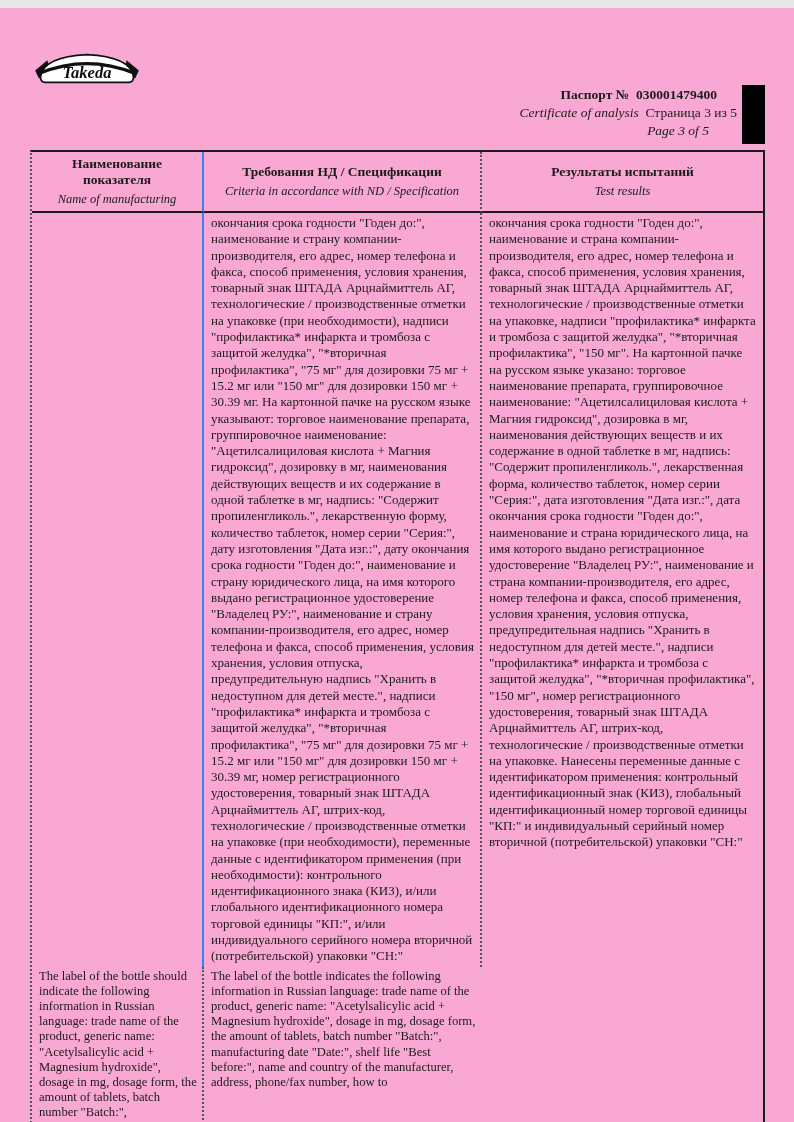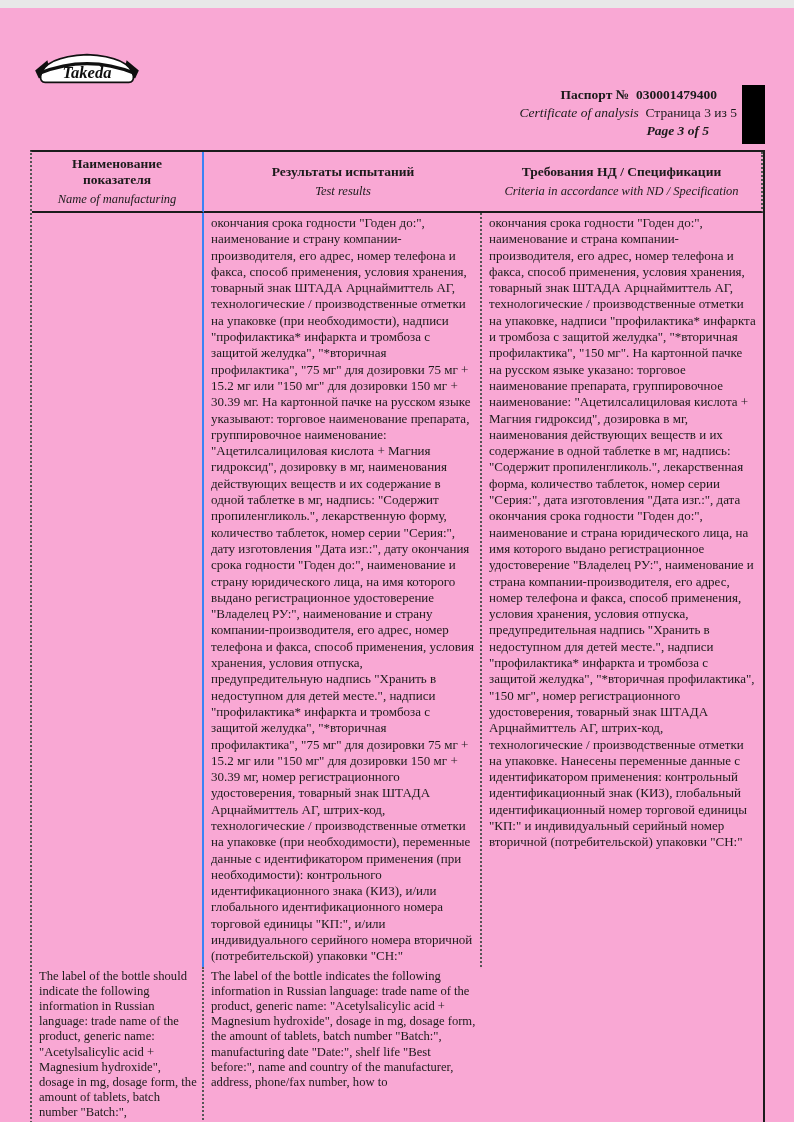--- a/index.html
+++ b/index.html
@@ -23,21 +23,21 @@
     position: absolute;
     top: 78px;
     right: 57px;
     text-align: right;
     line-height: 18px;
     white-space: nowrap;
   }
   .hdr-line1 { font-weight: bold; font-size: 13.5px; padding-right: 20px; }
   .hdr-line2 { font-size: 13.5px; }
   .hdr-line2 .cert { font-weight: normal; font-style: italic; }
-  .hdr-line3 { font-weight: bold; font-style: italic; font-size: 13.5px; padding-right: 28px; }
+  .hdr-line3 { font-weight: normal; font-style: italic; font-size: 13.5px; padding-right: 28px; }
 
   .black-bar {
     position: absolute;
     left: 742px;
     top: 77px;
     width: 23px;
     height: 59px;
     background: #000;
   }
 
@@ -117,27 +117,27 @@
   </div>
 
   <div class="black-bar"></div>
 
   <div class="coa-table">
 
     <div class="head-cell c1 narrow">
       <div class="head-ru">Наименование показателя</div>
       <div class="head-en">Name of manufacturing</div>
     </div>
+    <div class="head-cell c2">
+      <div class="head-ru">Требования НД / Спецификации</div>
+      <div class="head-en">Criteria in accordance with ND / Specification</div>
+    </div>
     <div class="head-cell">
       <div class="head-ru">Результаты испытаний</div>
       <div class="head-en">Test results</div>
-    </div>
-    <div class="head-cell c2">
-      <div class="head-ru">Требования НД / Спецификации</div>
-      <div class="head-en">Criteria in accordance with ND / Specification</div>
     </div>
 
     <div class="cell c1 row1 name-cell"></div>
     <div class="cell c2 row1 ru-body">окончания срока годности "Годен до:", наименование и страну компании-производителя, его адрес, номер телефона и факса, способ применения, условия хранения, товарный знак ШТАДА Арцнаймиттель АГ, технологические / производственные отметки на упаковке (при необходимости), надписи "профилактика* инфаркта и тромбоза с защитой желудка", "*вторичная профилактика", "75 мг" для дозировки 75 мг + 15.2 мг или "150 мг" для дозировки 150 мг + 30.39 мг. На картонной пачке на русском языке указывают: торговое наименование препарата, группировочное наименование: "Ацетилсалициловая кислота + Магния гидроксид", дозировку в мг, наименования действующих веществ и их содержание в одной таблетке в мг, надпись: "Содержит пропиленгликоль.", лекарственную форму, количество таблеток, номер серии "Серия:", дату изготовления "Дата изг.:", дату окончания срока годности "Годен до:", наименование и страну юридического лица, на имя которого выдано регистрационное удостоверение "Владелец РУ:", наименование и страну компании-производителя, его адрес, номер телефона и факса, способ применения, условия хранения, условия отпуска, предупредительную надпись "Хранить в недоступном для детей месте.", надписи "профилактика* инфаркта и тромбоза с защитой желудка", "*вторичная профилактика", "75 мг" для дозировки 75 мг + 15.2 мг или "150 мг" для дозировки 150 мг + 30.39 мг, номер регистрационного удостоверения, товарный знак ШТАДА Арцнаймиттель АГ, штрих-код, технологические / производственные отметки на упаковке (при необходимости), переменные данные с идентификатором применения (при необходимости): контрольного идентификационного знака (КИЗ), и/или глобального идентификационного номера торговой единицы "КП:", и/или индивидуального серийного номера вторичной (потребительской) упаковки "СН:"</div>
     <div class="cell row1 ru-body">окончания срока годности "Годен до:", наименование и страна компании-производителя, его адрес, номер телефона и факса, способ применения, условия хранения, товарный знак ШТАДА Арцнаймиттель АГ, технологические / производственные отметки на упаковке, надписи "профилактика* инфаркта и тромбоза с защитой желудка", "*вторичная профилактика", "150 мг". На картонной пачке на русском языке указано: торговое наименование препарата, группировочное наименование: "Ацетилсалициловая кислота + Магния гидроксид", дозировка в мг, наименования действующих веществ и их содержание в одной таблетке в мг, надпись: "Содержит пропиленгликоль.", лекарственная форма, количество таблеток, номер серии "Серия:", дата изготовления "Дата изг.:", дата окончания срока годности "Годен до:", наименование и страна юридического лица, на имя которого выдано регистрационное удостоверение "Владелец РУ:", наименование и страна компании-производителя, его адрес, номер телефона и факса, способ применения, условия хранения, условия отпуска, предупредительная надпись "Хранить в недоступном для детей месте.", надписи "профилактика* инфаркта и тромбоза с защитой желудка", "*вторичная профилактика", "150 мг", номер регистрационного удостоверения, товарный знак ШТАДА Арцнаймиттель АГ, штрих-код, технологические / производственные отметки на упаковке. Нанесены переменные данные с идентификатором применения: контрольный идентификационный знак (КИЗ), глобальный идентификационный номер торговой единицы "КП:" и индивидуальный серийный номер вторичной (потребительской) упаковки "СН:"</div>
 
     <div class="cell c2 row2 en-body">The label of the bottle should indicate the following information in Russian language: trade name of the product, generic name: "Acetylsalicylic acid + Magnesium hydroxide", dosage in mg, dosage form, the amount of tablets, batch number "Batch:", manufacturing date "Date:", shelf life "Best before:", name and country of the manufacturer, address, phone/fax</div>
     <div class="cell row2 en-body">The label of the bottle indicates the following information in Russian language: trade name of the product, generic name: "Acetylsalicylic acid + Magnesium hydroxide", dosage in mg, dosage form, the amount of tablets, batch number "Batch:", manufacturing date "Date:", shelf life "Best before:", name and country of the manufacturer, address, phone/fax number, how to</div>
 
   </div>

